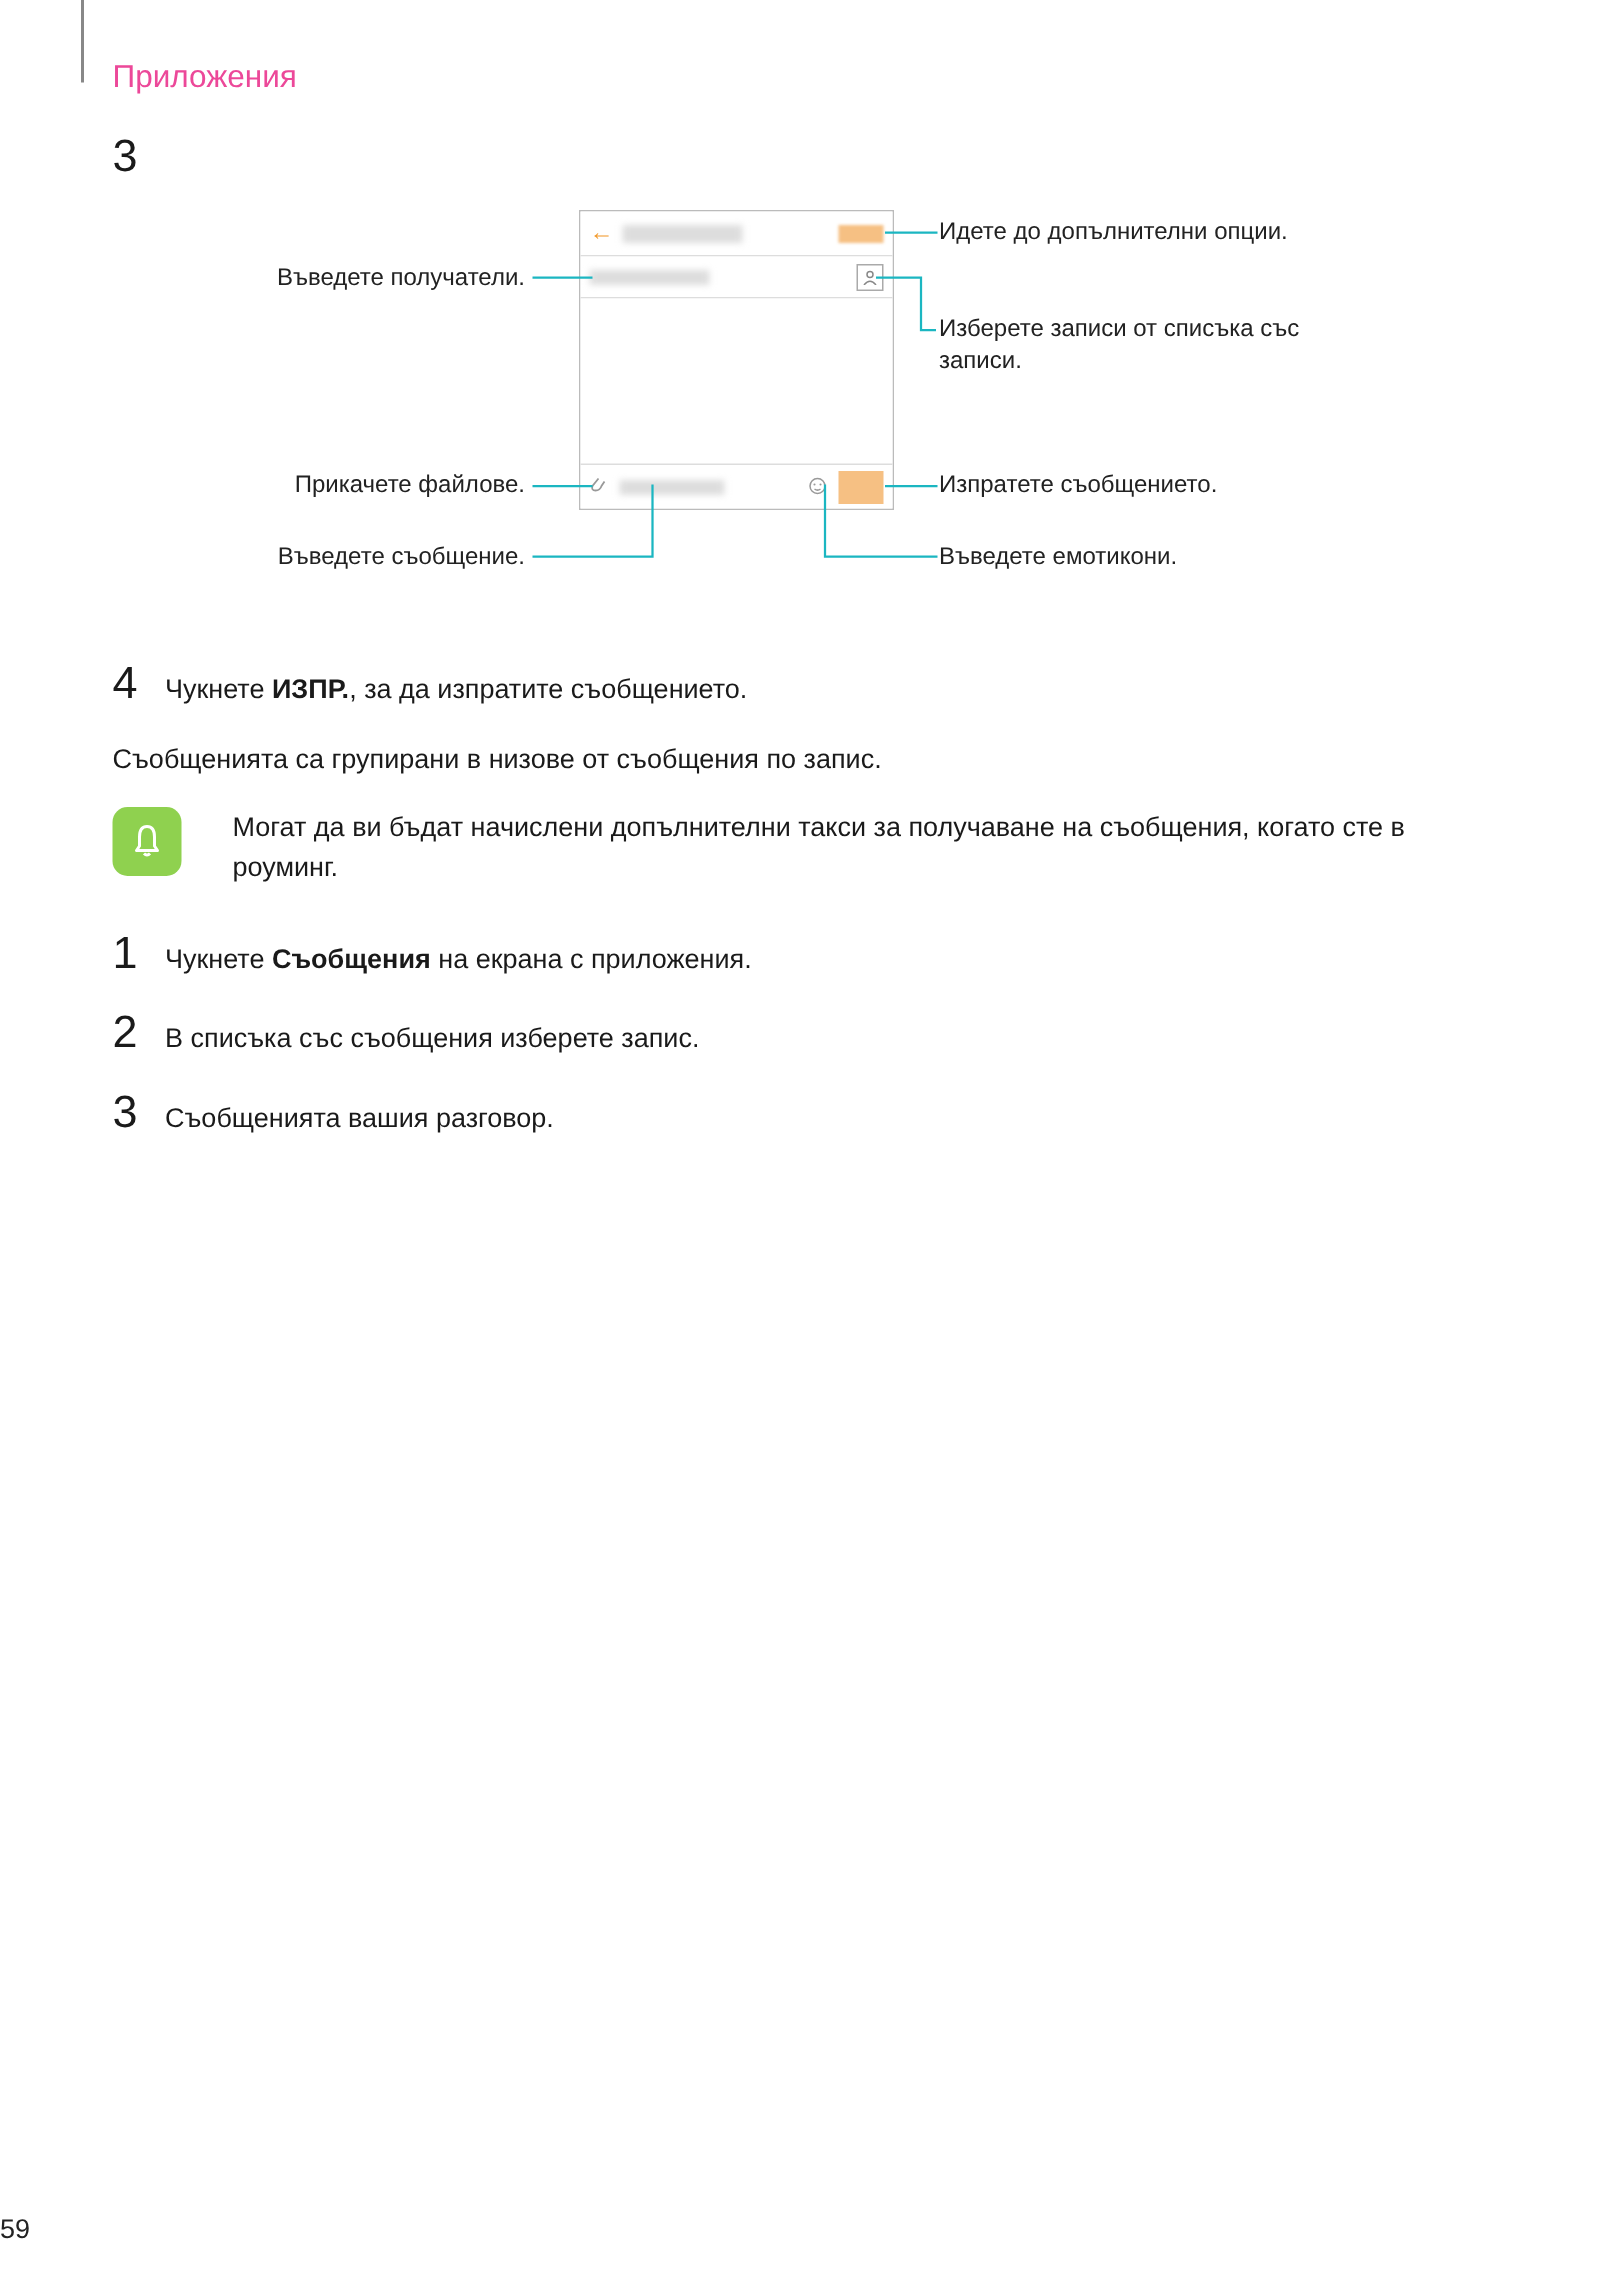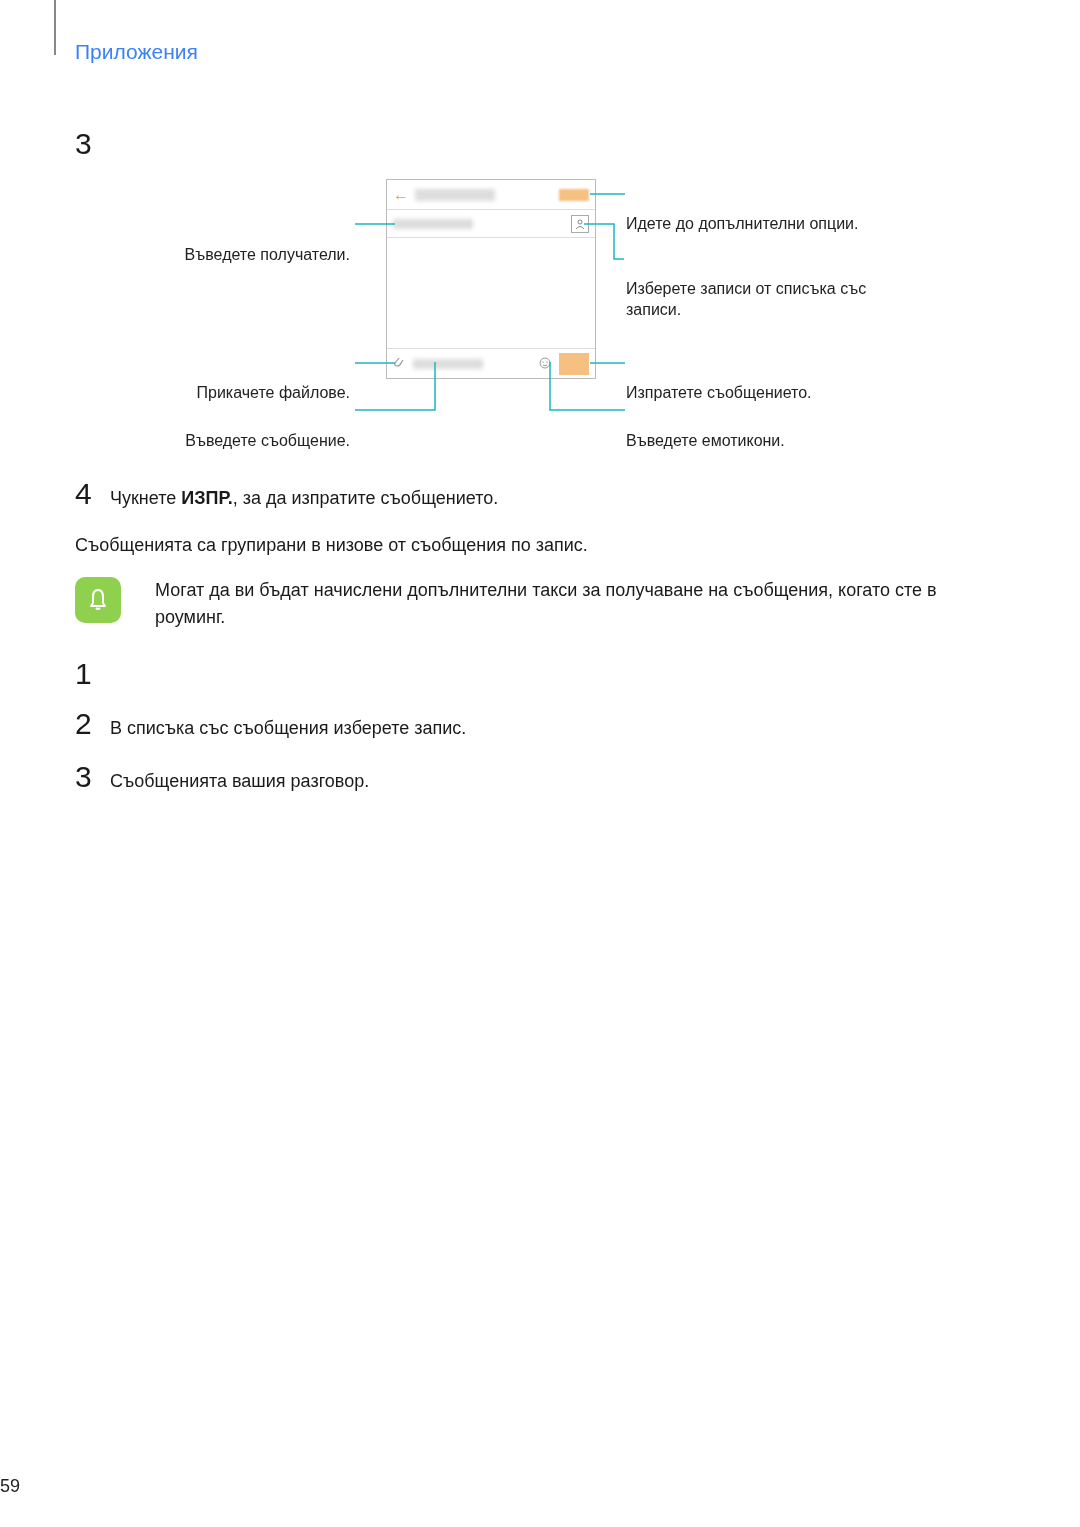--- a/index.html
+++ b/index.html
@@ -16,23 +16,23 @@
     }
     .header-bar {
       position: absolute;
       left: 54px;
       top: 0;
       width: 2px;
       height: 55px;
       background: #888;
     }
     .header-title {
-      color: #3b82f6;
+      color: #ec4899;
       font-size: 21px;
-      margin-bottom: 65px;
+      margin-bottom: 26px;
     }
     .step-row {
       display: flex;
       align-items: baseline;
       margin-bottom: 20px;
     }
     .step-num {
       font-size: 30px;
       font-weight: 300;
       width: 35px;
@@ -118,21 +118,20 @@
     .mock-send {
       width: 30px; height: 22px;
       background: #f6c083;
       margin-left: 4px;
     }
     .callout {
       position: absolute;
       font-size: 16px;
       color: #222;
       line-height: 1.3;
-      margin-top: 30px;
     }
     .callout.left { text-align: right; }
     svg.leader { position: absolute; overflow: visible; pointer-events: none; }
     .section-heading {
       color: #c05a8f;
       font-size: 28px;
       font-weight: bold;
       margin-top: 50px;
       margin-bottom: 18px;
     }
@@ -266,20 +265,23 @@
       <svg width="26" height="26" viewBox="0 0 26 26">
           <path d="M13 3 Q8 3 8 10 L8 16 L6 19 L20 19 L18 16 L18 10 Q18 3 13 3 Z" fill="none" stroke="#fff" stroke-width="2" stroke-linejoin="round"></path>
           <path d="M11 21 Q13 23 15 21" fill="none" stroke="#fff" stroke-width="2"></path>
         </svg>
     </div>
     <div class="note-text">Могат да ви бъдат начислени допълнителни такси за получаване на съобщения, когато сте в роуминг.</div>
   </div>
 
   <div class="step-row">
     <div class="step-num">1</div>
+    <div class="step-text">
+      <span>Чукнете </span><b>Съобщения</b><span> на екрана с приложения.</span>
+    </div>
   </div>
 
   <div class="step-row">
     <div class="step-num">2</div>
     <div class="step-text">В списъка със съобщения изберете запис.</div>
   </div>
 
   <div class="step-row">
     <div class="step-num">3</div>
     <div class="step-text">Съобщенията вашия разговор.</div>

